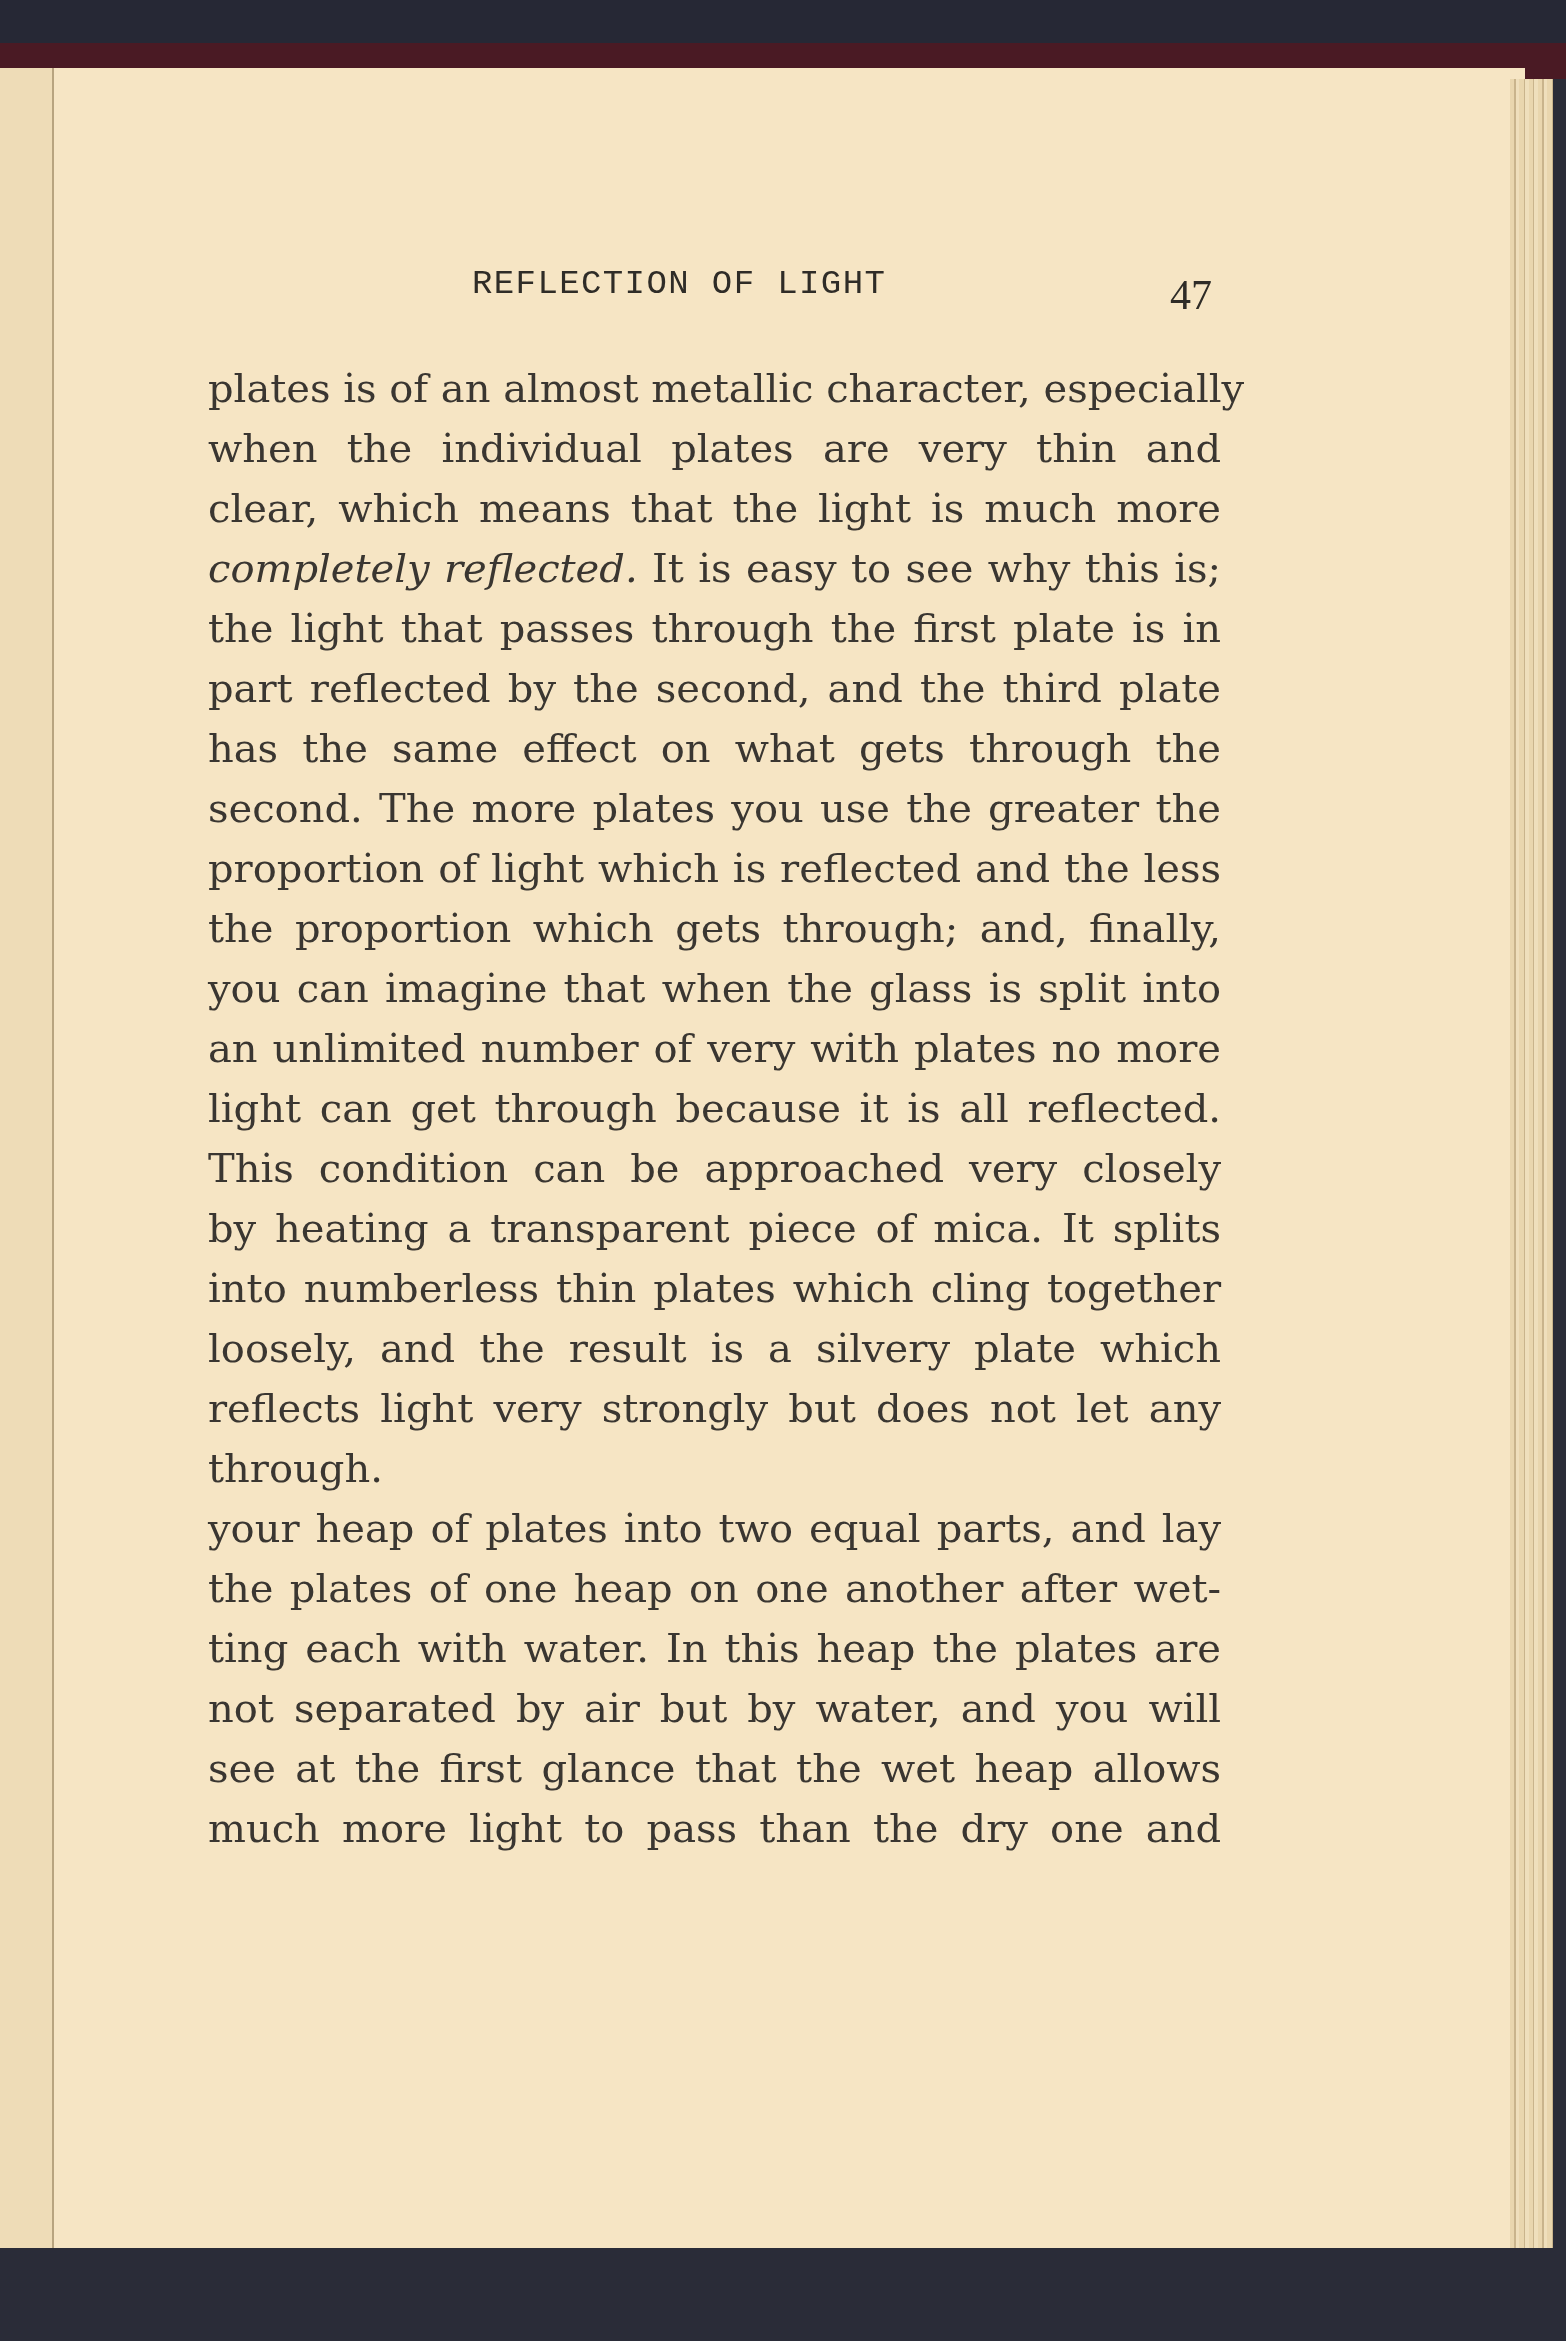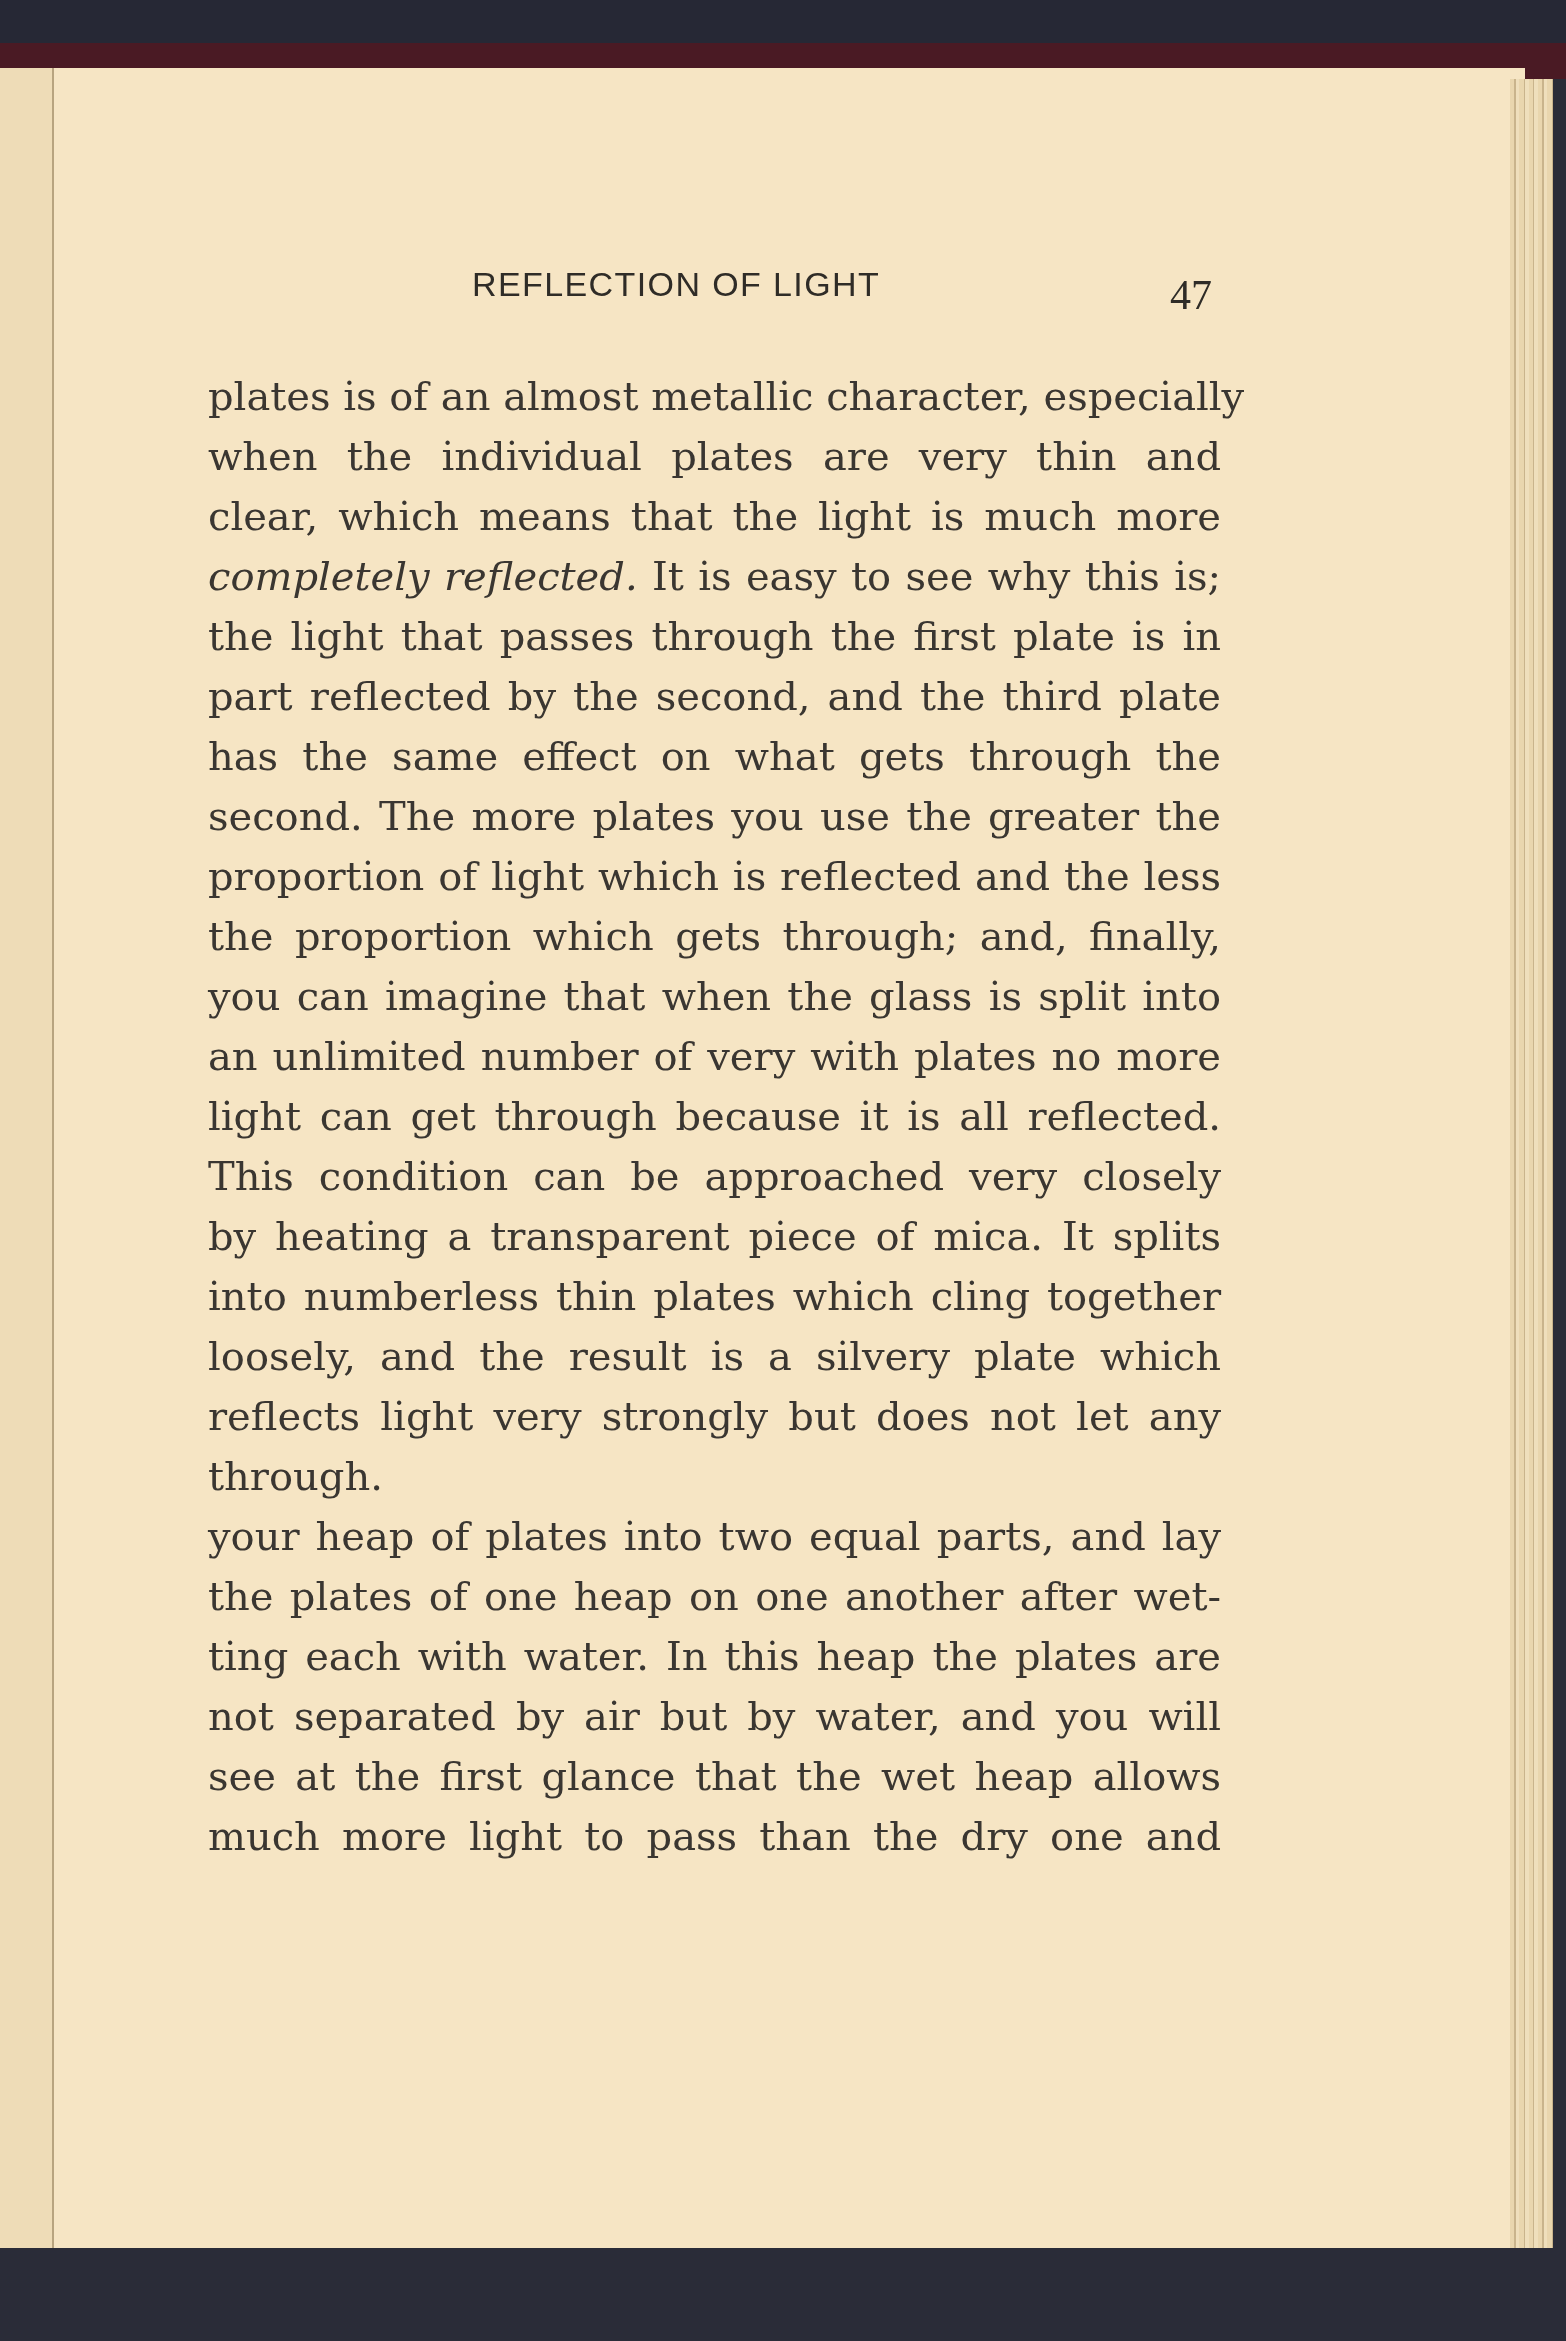--- a/index.html
+++ b/index.html
@@ -4,23 +4,23 @@
 <style>
   html, body { margin:0; padding:0; }
   body { width:1566px; height:2342px; position:relative; overflow:hidden; background:#2a2c38; }
   .cloth-top { position:absolute; left:0; top:0; width:1566px; height:57px; background:#262835; }
   .board { position:absolute; left:0; top:43px; width:1566px; height:36px; background:#4a1a24; }
   .page { position:absolute; left:0; top:68px; width:1525px; height:2183px; background:#f6e5c4; border-radius:0 0 8.6px 0; }
   .gutter { position:absolute; left:0; top:68px; width:52px; height:2183px; background:#eedcb7; border-right:2.1px solid #b8a47f; }
   .edges { position:absolute; left:1510px; top:79px; width:43px; height:2169px;
     background: repeating-linear-gradient(90deg,#e9d6ae 0 4.3px,#c9b48c 4.3px 5.7px,#efdfbc 5.7px 9.3px); }
   .cloth-bottom { position:absolute; left:0; top:2248px; width:1566px; height:94px; background:#2a2c38; }
-  .running-head { position:absolute; top:265px; left:472px; font-family:Liberation Sans, sans-serif; font-size:34px; letter-spacing:1.4px; color:#2f2c27; }
+  .running-head { position:absolute; top:265px; left:472px; font-family:Liberation Mono, monospace; font-size:34px; letter-spacing:1.4px; color:#2f2c27; }
   .folio { position:absolute; top:271px; left:1170px; font-family:"Liberation Serif", serif; font-size:42px; color:#2f2c27;text-align:center; }
-  .text { position:absolute; left:208px; top:358px; width:1013px; font-family:"DejaVu Serif", serif; font-size:40px; line-height:60px; color:#3a3631;margin-top:8px; }
+  .text { position:absolute; left:208px; top:358px; width:1013px; font-family:"DejaVu Serif", serif; font-size:40px; line-height:60px; color:#3a3631; }
   .line { display:block; text-align:justify; text-align-last:justify; white-space:nowrap; height:60px; }
   .line.last { text-align-last:left; }
   .line.indent { padding-left:50px; }
   .it { font-style:italic; }
 </style>
 </head>
 <body>
 
 <div class="cloth-top"></div>
 <div class="board"></div>

